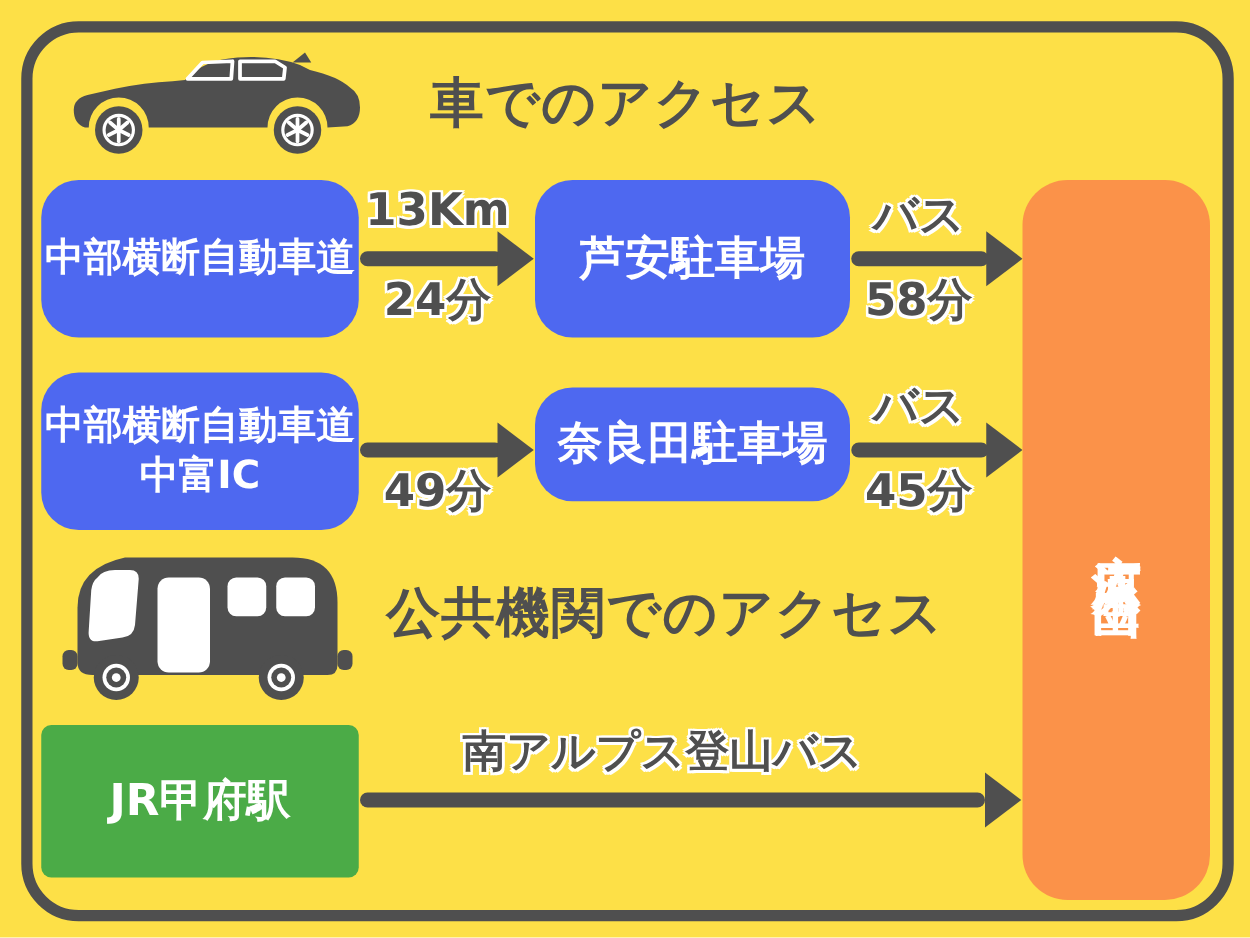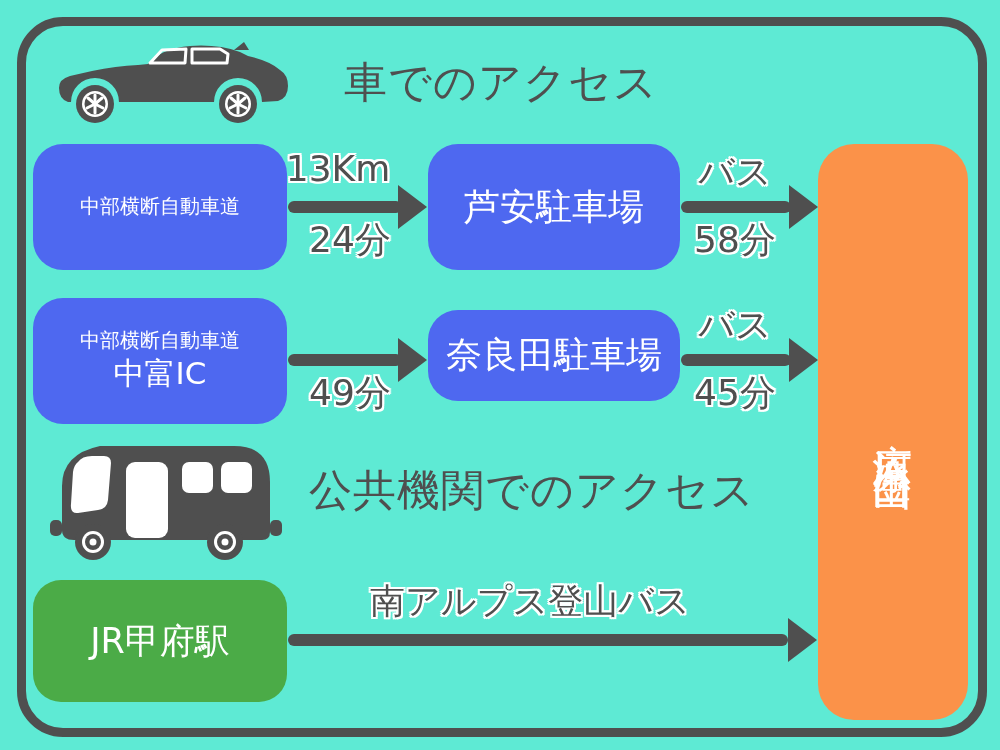--- a/index.html
+++ b/index.html
@@ -1,26 +1,26 @@
 <!DOCTYPE html>
 <html style="--dark: #4f4f4f; --blue: #4e68f0; --orange: #fb9249; --green: #4bab47; --white: #ffffff;"><head>
 <meta charset="utf-8">
 <style>
   html,body{margin:0;padding:0;background:#ffffff;}
-  .stage{position:relative;width:1000px;height:750px;background:#5eead4;overflow:hidden;
-         font-family:"DejaVu Sans","Liberation Sans",sans-serif;font-weight:400;}
+  .stage{position:relative;width:1000px;height:750px;background:#fde047;overflow:hidden;
+         font-family:"DejaVu Sans","Liberation Sans",sans-serif;font-weight:700;}
   .abs{position:absolute;}
   .frame{left:17px;top:17px;width:970px;height:720px;box-sizing:border-box;
          border:9px solid var(--dark);border-radius:46px;background:transparent;}
   .title{color:var(--dark);font-size:43px;letter-spacing:1px;white-space:nowrap;text-align:center;}
   .node{display:flex;flex-direction:column;align-items:center;justify-content:center;
         color:#ffffff;text-align:center;line-height:1.28;}
   .blue{background:var(--blue);border-radius:30px;}
-  .green{background:var(--green);border-radius:28px;}
-  .start-line1{font-size:20px;}
+  .green{background:var(--green);border-radius:8px;}
+  .start-line1{font-size:31px;}
   .start-line2{font-size:31px;}
   .via-label{font-size:36px;}
   .station-label{font-size:35px;}
   .dest{background:var(--orange);border-radius:36px;display:flex;align-items:center;justify-content:center;}
   .dest-label{writing-mode:vertical-rl;text-orientation:upright;color:#ffffff;
               font-size:40px;letter-spacing:7px;}
   .shaft{background:var(--dark);height:12px;border-radius:6px;}
   .head{width:0;height:0;border-top:22px solid transparent;border-bottom:22px solid transparent;
         border-left:29px solid var(--dark);}
   .alabel{color:var(--dark);font-size:36px;text-align:center;white-space:nowrap;
@@ -75,21 +75,21 @@
       <circle class="ic-white" cx="180" cy="64" r="2.5"></circle>
     </g>
   </svg>
 
   <div class="abs title" style="left:318px;top:54px;width:366px;">車でのアクセス</div>
 
   <div class="abs node blue" style="left:33px;top:144px;width:254px;height:126px;">
     <span class="start-line1">中部横断自動車道</span>
   </div>
 
-  <div class="abs alabel" style="left:274px;top:148px;width:128px;">13Km</div>
+  <div class="abs alabel" style="left:286px;top:148px;width:128px;">13Km</div>
   <div class="abs shaft" style="left:288px;top:201px;width:114px;"></div>
   <div class="abs head" style="left:398px;top:185px;"></div>
   <div class="abs alabel" style="left:286px;top:216px;width:128px;">24分</div>
 
   <div class="abs node blue" style="left:428px;top:144px;width:252px;height:126px;">
     <span class="via-label">芦安駐車場</span>
   </div>
 
   <div class="abs alabel" style="left:678px;top:148px;width:114px;">バス</div>
   <div class="abs shaft" style="left:681px;top:201px;width:110px;"></div>

